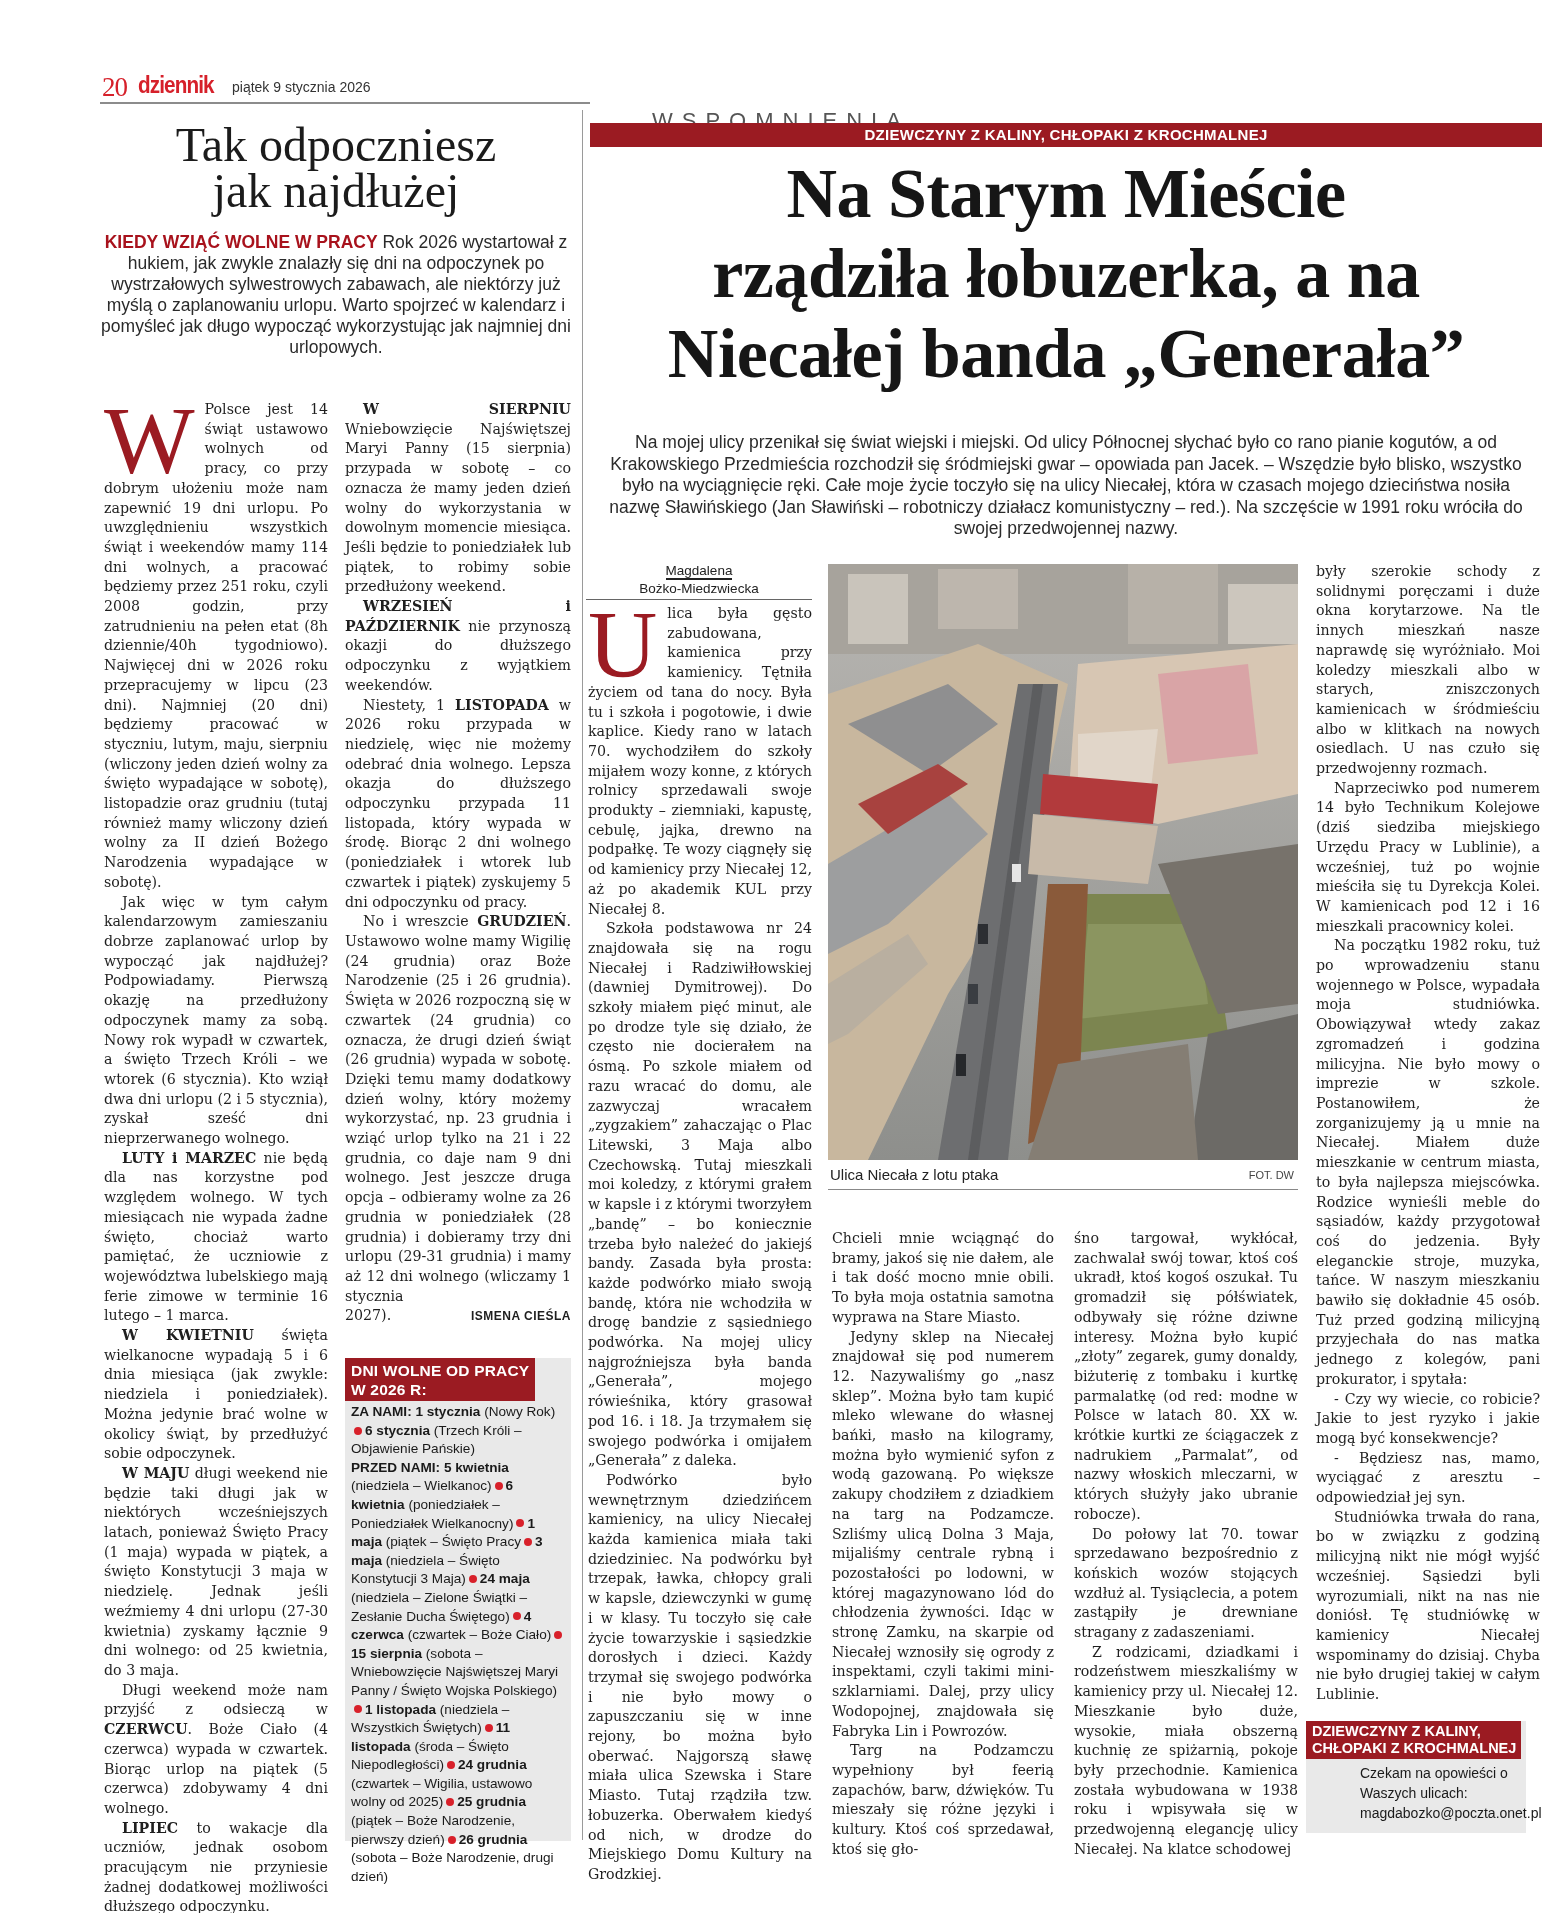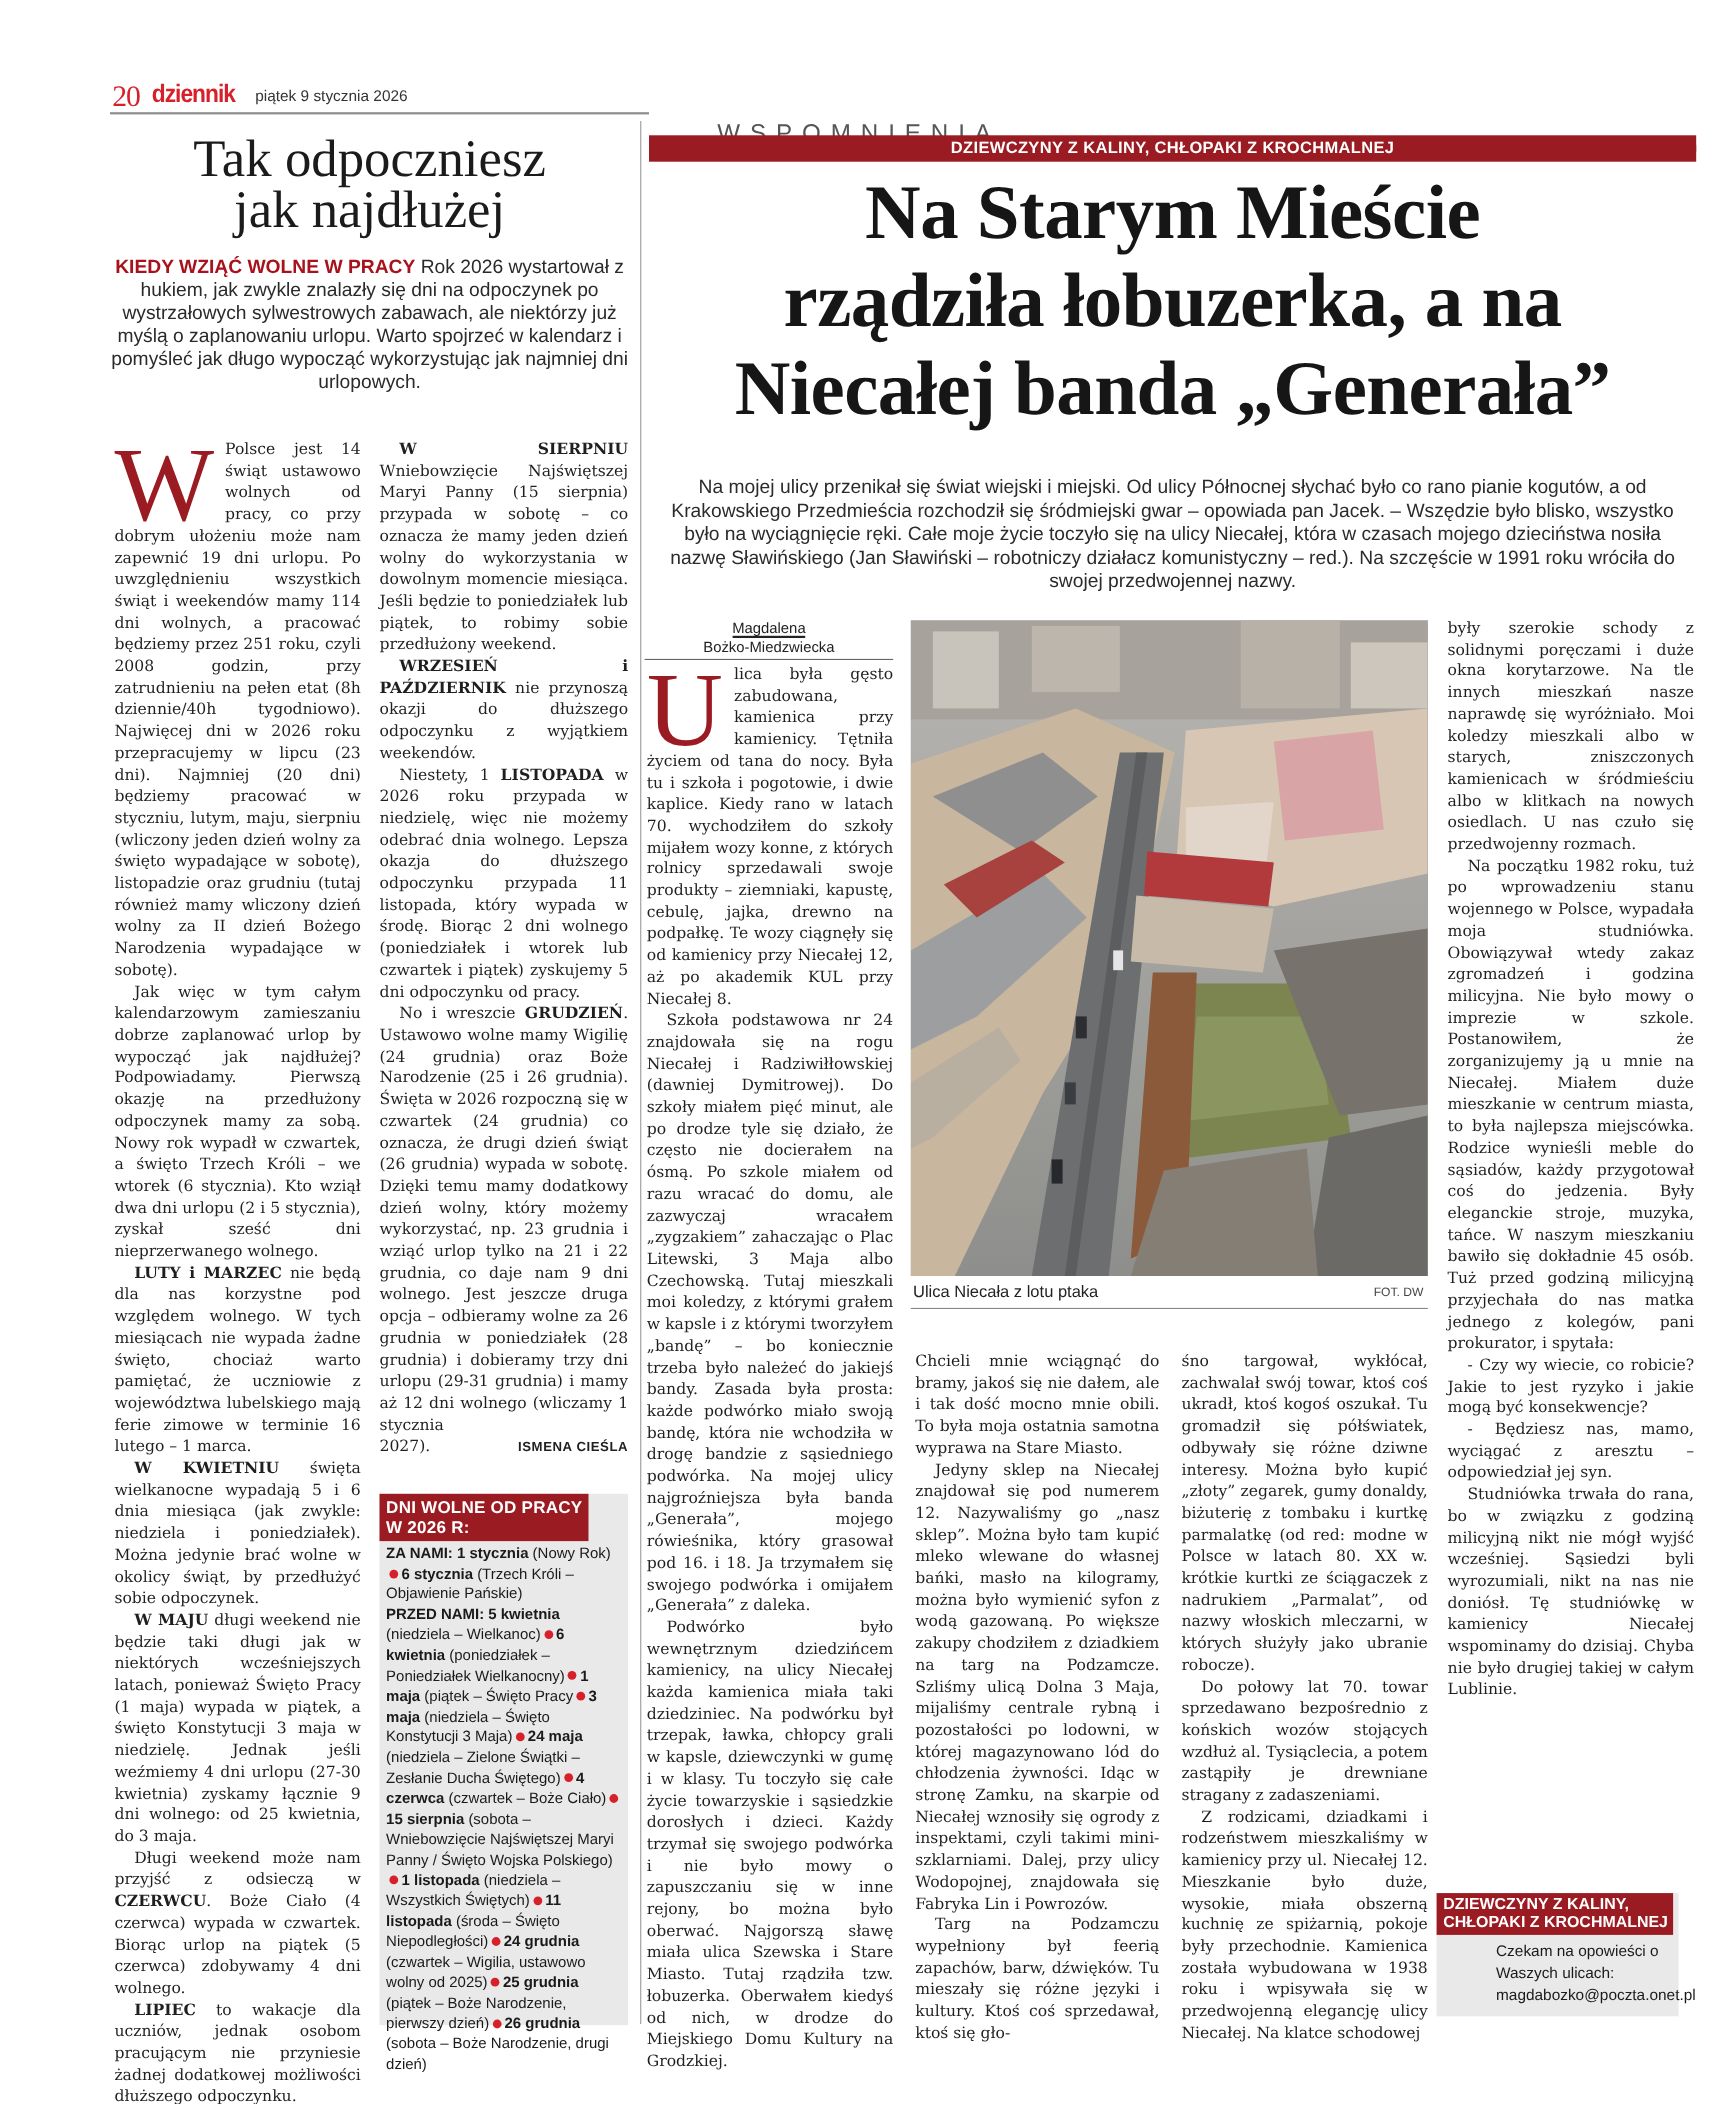--- a/index.html
+++ b/index.html
@@ -204,20 +204,21 @@
 </div>
 
 <div class="col col-e">
   <p class="noindent">śno targował, wykłócał, zachwalał swój towar, ktoś coś ukradł, ktoś kogoś oszukał. Tu gromadził się półświatek, odbywały się różne dziwne interesy. Można było kupić „złoty” zegarek, gumy donaldy, biżuterię z tombaku i kurtkę parmalatkę (od red: modne w Polsce w latach 80. XX w. krótkie kurtki ze ściągaczek z nadrukiem „Parmalat”, od nazwy włoskich mleczarni, w których służyły jako ubranie robocze).</p>
   <p>Do połowy lat 70. towar sprzedawano bezpośrednio z końskich wozów stojących wzdłuż al. Tysiąclecia, a potem zastąpiły je drewniane stragany z zadaszeniami.</p>
   <p>Z rodzicami, dziadkami i rodzeństwem mieszkaliśmy w kamienicy przy ul. Niecałej 12. Mieszkanie było duże, wysokie, miała obszerną kuchnię ze spiżarnią, pokoje były przechodnie. Kamienica została wybudowana w 1938 roku i wpisywała się w przedwojenną elegancję ulicy Niecałej. Na klatce schodowej</p>
 </div>
 
 <div class="col col-f">
   <p class="noindent">były szerokie schody z solidnymi poręczami i duże okna korytarzowe. Na tle innych mieszkań nasze naprawdę się wyróżniało. Moi koledzy mieszkali albo w starych, zniszczonych kamienicach w śródmieściu albo w klitkach na nowych osiedlach. U nas czuło się przedwojenny rozmach.</p>
+  <p>Naprzeciwko pod numerem 14 było Technikum Kolejowe (dziś siedziba miejskiego Urzędu Pracy w Lublinie), a wcześniej, tuż po wojnie mieściła się tu Dyrekcja Kolei. W kamienicach pod 12 i 16 mieszkali pracownicy kolei.</p>
   <p>Na początku 1982 roku, tuż po wprowadzeniu stanu wojennego w Polsce, wypadała moja studniówka. Obowiązywał wtedy zakaz zgromadzeń i godzina milicyjna. Nie było mowy o imprezie w szkole. Postanowiłem, że zorganizujemy ją u mnie na Niecałej. Miałem duże mieszkanie w centrum miasta, to była najlepsza miejscówka. Rodzice wynieśli meble do sąsiadów, każdy przygotował coś do jedzenia. Były eleganckie stroje, muzyka, tańce. W naszym mieszkaniu bawiło się dokładnie 45 osób. Tuż przed godziną milicyjną przyjechała do nas matka jednego z kolegów, pani prokurator, i spytała:</p>
   <p>- Czy wy wiecie, co robicie? Jakie to jest ryzyko i jakie mogą być konsekwencje?</p>
   <p>- Będziesz nas, mamo, wyciągać z aresztu – odpowiedział jej syn.</p>
   <p>Studniówka trwała do rana, bo w związku z godziną milicyjną nikt nie mógł wyjść wcześniej. Sąsiedzi byli wyrozumiali, nikt na nas nie doniósł. Tę studniówkę w kamienicy Niecałej wspominamy do dzisiaj. Chyba nie było drugiej takiej w całym Lublinie.</p>
 </div>
 
 <div class="info-box">
   <div class="info-head">
     <span>DZIEWCZYNY Z KALINY,</span>
     <span>CHŁOPAKI Z KROCHMALNEJ</span>

